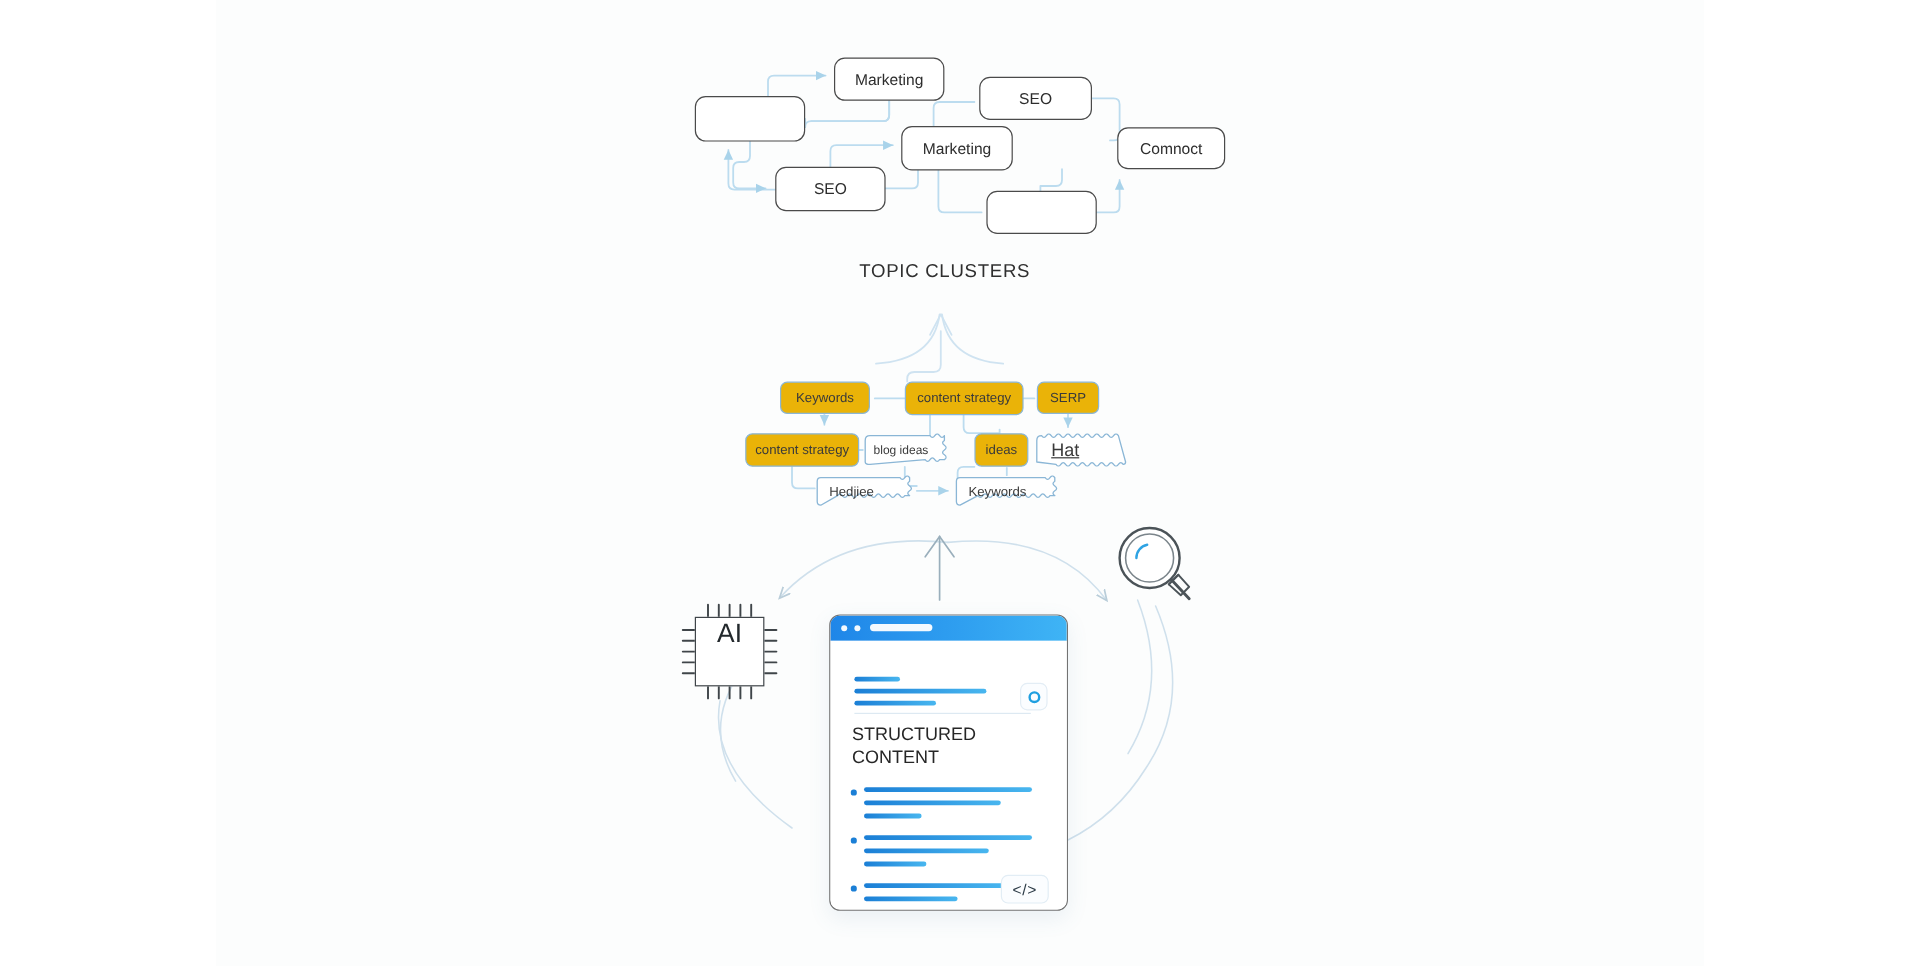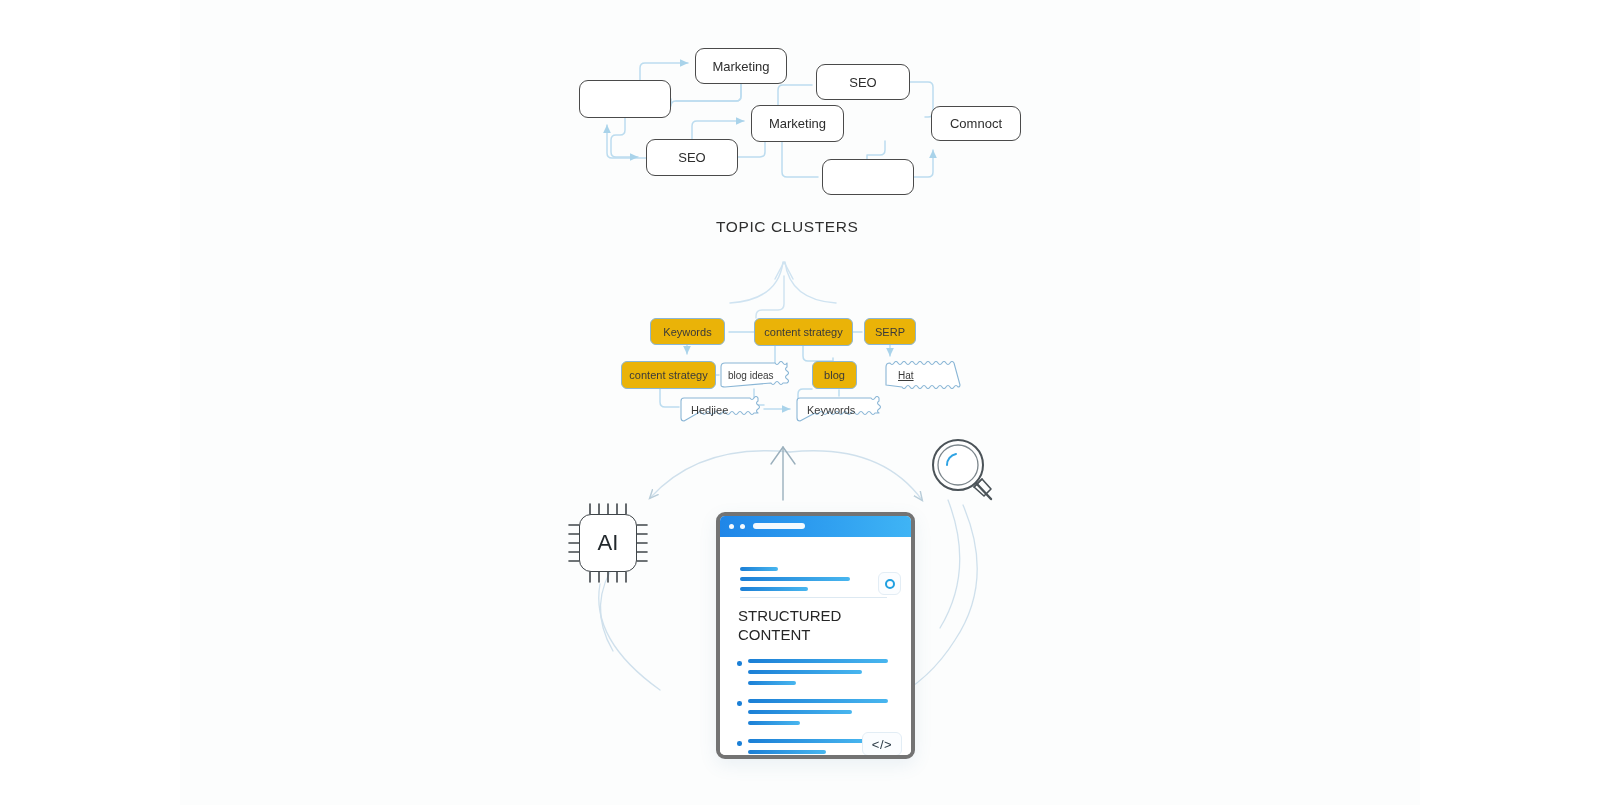--- a/index.html
+++ b/index.html
@@ -48,24 +48,24 @@
   .wavybox .wtext{position:relative;z-index:2;}
   .wavybox svg{position:absolute;left:0;top:0;}
   #topic-label{
     position:absolute;
     color:#2f2f2f;
     letter-spacing:0.6px;
     white-space:nowrap;
   }
   
   #browser{
-    position:absolute;left:716px;top:512px;width:199px;height:247px;
+    position:absolute;left:691px;top:512px;width:199px;height:247px;
     box-sizing:border-box;
     background:#ffffff;
-    border:4px solid #737373;
+    border:1px solid #737373;
     border-radius:9px;
     overflow:hidden;
     box-shadow:0 6px 18px rgba(80,130,170,0.10);
   }
   #browser-bar{
     position:relative;height:21px;width:100%;
     background:linear-gradient(90deg,#1f86e8 0%,#2f9ff0 55%,#3fb4f5 100%);
   }
   .bdot{position:absolute;top:8px;width:5px;height:5px;border-radius:50%;background:#ffffff;opacity:.95;}
   #bdot1{left:9px;} #bdot2{left:20px;}
@@ -88,22 +88,22 @@
   #code-badge{
     position:absolute;left:142px;top:195px;width:40px;height:24px;
     box-sizing:border-box;border:1px solid #e2edf5;border-radius:6px;
     background:#fbfdff;display:flex;align-items:center;justify-content:center;
     color:#2b3a45;letter-spacing:.5px;
   }
   
   #ai-chip{position:absolute;left:567px;top:502px;width:82px;height:82px;}
   #ai-chip .body{
     position:absolute;left:12px;top:12px;width:58px;height:58px;
-    box-sizing:border-box;border:1.5px solid #3f4549;border-radius:12px;background:#fff;
-    display:flex;align-items:center;justify-content:center;color:#22282c;
+    box-sizing:border-box;border:1.5px solid #3f4549;border-radius:0;background:#fff;
+    display:flex;justify-content:center;color:#22282c;
   }
   
   #magnifier{position:absolute;left:925px;top:433px;width:76px;height:76px;}
 </style>
 </head>
 <body>
 
 <div id="stage">
   <div id="canvas-bg"></div>
 
@@ -233,24 +233,24 @@
       <path d="M2,24 L2,6 Q2,2 6,2 L56,2
                q2,3 4,0 q2,-3 4,0 q2,3 4,0
                l0,4 q-3,2 0,4 q3,2 0,4 q-3,2 0,4 q3,2 0,4
                l-4,0 q-2,3 -4,0 q-2,-3 -4,0 q-2,3 -4,0
                L6,26 Q2,26 2,24 Z" fill="#ffffff" stroke="#8ab6d6" stroke-width="1.1" stroke-linejoin="round"></path>
     </svg>
     <span class="wtext">blog ideas</span>
   </div>
 
   <div class="clusterbox" style="left:812px;top:361px;width:45px;height:28px;font-size:11px;">
-    <span>blog</span>
-  </div>
-
-  <div class="wavybox" style="left:882px;top:361px;width:82px;height:28px;font-size:10px;padding-left:16px;text-decoration:underline;">
+    <span>ideas</span>
+  </div>
+
+  <div class="wavybox" style="left:860px;top:361px;width:82px;height:28px;font-size:15px;padding-left:16px;text-decoration:underline;">
     <svg width="82" height="28" viewBox="0 0 82 28">
       <path d="M8,2 q2,3 4,0 q2,-3 4,0 q2,3 4,0 q2,-3 4,0 q2,3 4,0 q2,-3 4,0
                q2,3 4,0 q2,-3 4,0 q2,3 4,0 q2,-3 4,0 q2,3 4,0 q2,-3 4,0 q2,3 4,0
                q2,-3 4,0 q2,3 4,0 q2,-3 4,0
                L78,24 Q78,26 76,26
                q-2,-3 -4,0 q-2,3 -4,0 q-2,-3 -4,0 q-2,3 -4,0 q-2,-3 -4,0 q-2,3 -4,0
                q-2,-3 -4,0 q-2,3 -4,0 q-2,-3 -4,0 q-2,3 -4,0 q-2,-3 -4,0 q-2,3 -4,0
                q-2,-3 -4,0 q-2,3 -4,0
                L4,24 L4,6 q0,-4 4,-4 Z" fill="#ffffff" stroke="#8ab6d6" stroke-width="1.1" stroke-linejoin="round"></path>
     </svg>

